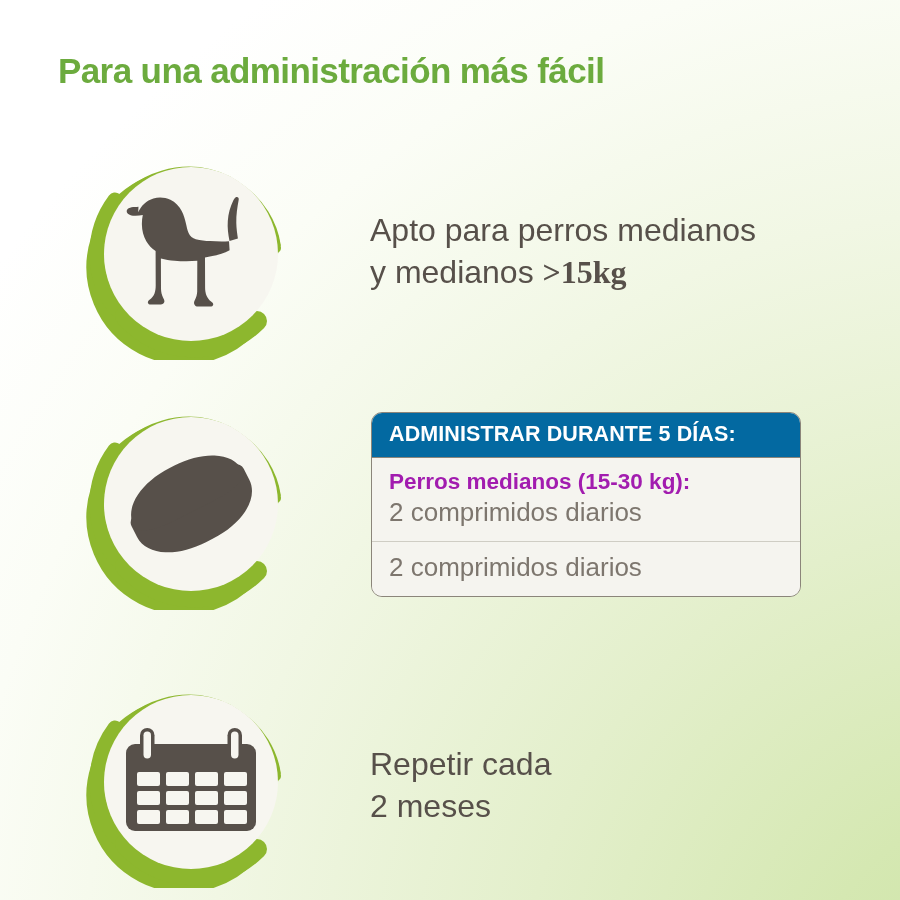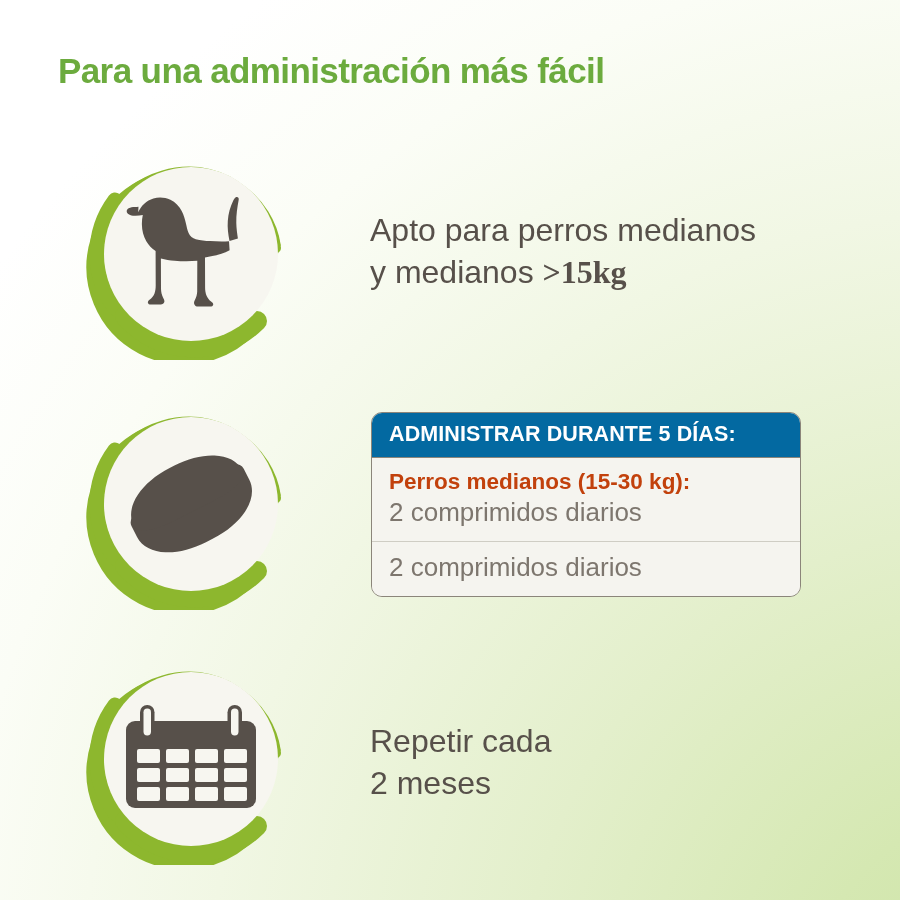--- a/index.html
+++ b/index.html
@@ -38,21 +38,21 @@
 
   
   .row {
     position: absolute;
     left: 0;
     width: 900px;
     height: 220px;
   }
   #row-dog      { top: 140px; }
   #row-dose     { top: 390px; }
-  #row-repeat   { top: 645px; }
+  #row-repeat   { top: 668px; }
 
   
   .badge {
     position: absolute;
     left: 85px;
     top: 8px;
     width: 212px;
     height: 212px;
   }
   .badge .ring-svg {
@@ -121,21 +121,21 @@
   .dose-row {
     padding: 9px 0 11px 17px;
     background: #f5f4ef;
   }
   .dose-row + .dose-row {
     border-top: 1.4px solid #cfcdc4;
   }
   .dose-row .dose-title {
     font-size: 22.5px;
     font-weight: bold;
-    color: #c2410c;
+    color: #a21caf;
     line-height: 1.3;
     white-space: nowrap;
   }
   .dose-row .dose-sub {
     font-size: 26px;
     color: #7d766e;
     line-height: 1.3;
     white-space: nowrap;
   }
 </style>

